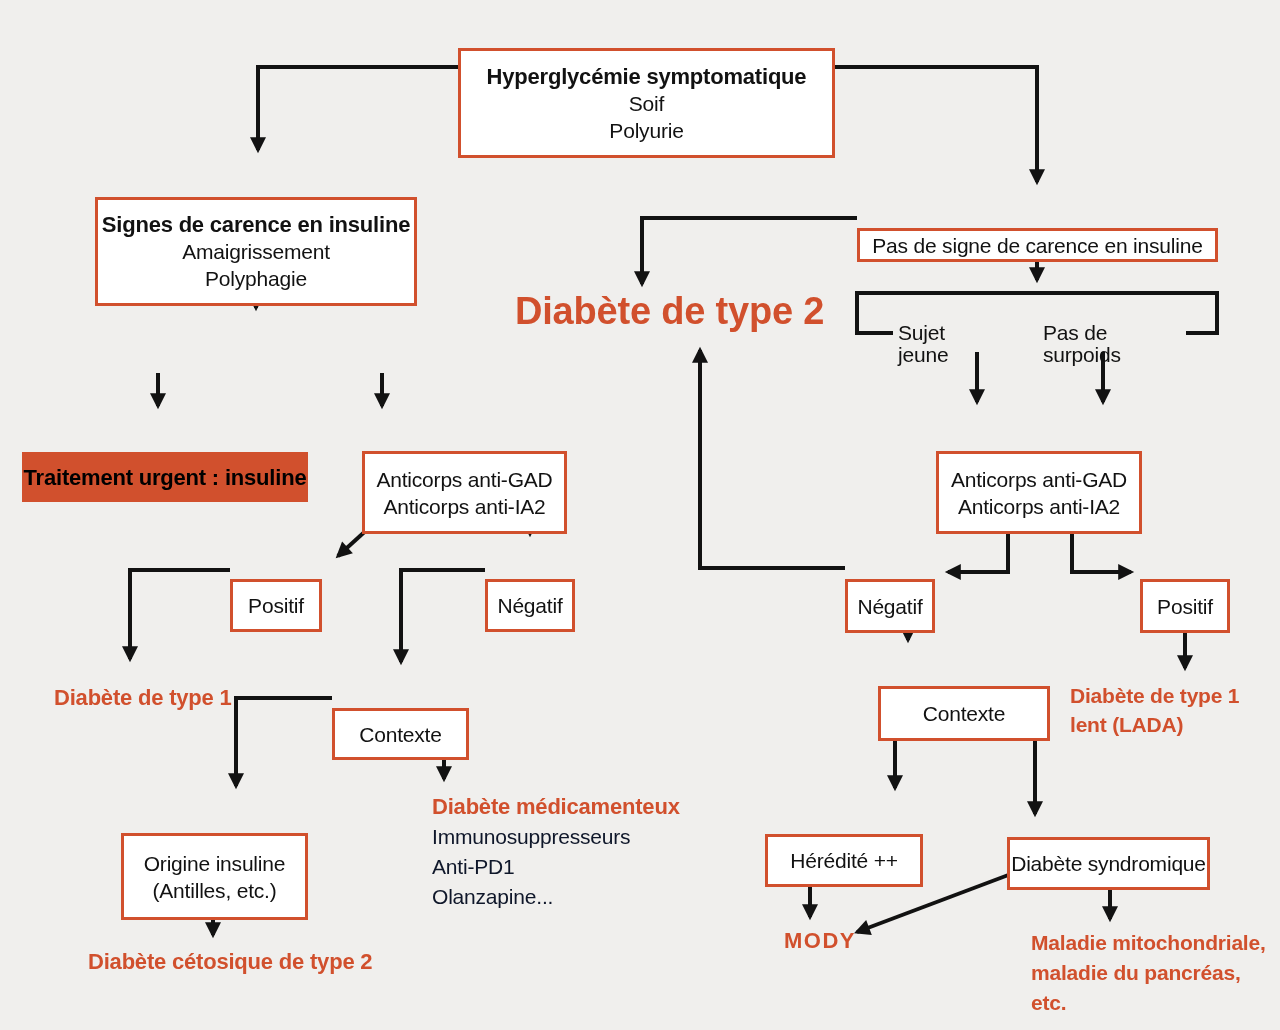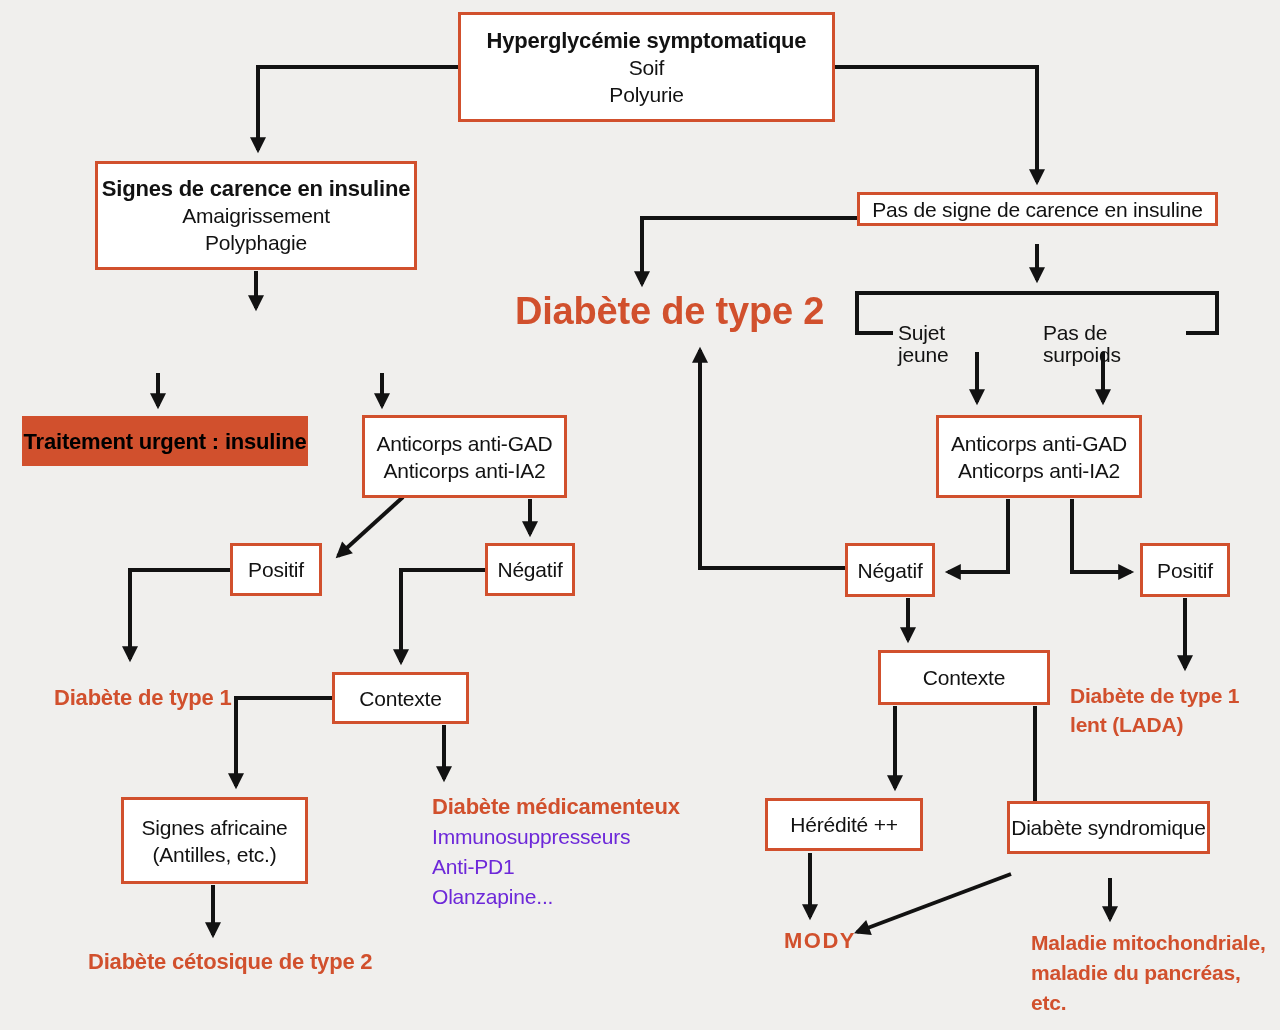--- a/index.html
+++ b/index.html
@@ -6,33 +6,33 @@
   #canvas{
     position:relative;width:1280px;height:1030px;background:#f0efed;
     font-family:"Liberation Sans","DejaVu Sans",sans-serif;color:#121212;
     overflow:hidden;letter-spacing:-0.2px;
   }
   #connectors{position:absolute;left:0;top:0;width:1280px;height:1030px}
   .node{
     position:absolute;box-sizing:border-box;background:#ffffff;
     border:3px solid #d1502d;display:flex;flex-direction:column;
     align-items:center;justify-content:center;text-align:center;
-    font-size:21px;line-height:27px;
+    font-size:21px;line-height:27px;margin-top:36px;
   }
   .node .t{font-weight:bold;font-size:22px;display:block}
   .node .r{font-weight:normal;display:block}
   .node .s{font-weight:normal;display:block}
   .node.filled{background:#d1502d;border:none;color:#000000}
   .node.filled .t{font-size:22px}
   .plain{position:absolute;font-size:21px;text-align:left;line-height:22px}
   .lbl{position:absolute;color:#d1502d;font-weight:bold;font-size:22px;line-height:29px;white-space:nowrap}
   .lbl.big{font-size:38px;line-height:34px}
   .block{position:absolute;font-size:21px;line-height:30px;white-space:nowrap}
   .block .o{color:#d1502d;font-weight:bold;font-size:22px;display:block}
-  .block .k{color:#6d28d9;font-weight:normal;display:block}
+  .block .k{color:#0f172a;font-weight:normal;display:block}
   .block.orange .k{color:#d1502d;font-weight:bold}
   .mody{letter-spacing:1.5px}
 </style>
 </head>
 <body>
 
 <div id="canvas">
 
   <svg id="connectors" viewBox="0 0 1280 1030" xmlns="http://www.w3.org/2000/svg">
     <defs>
@@ -99,21 +99,21 @@
 
   <div class="node" style="left:485px;top:543px;width:90px;height:53px">
     <span class="r">Négatif</span>
   </div>
 
   <div class="node" style="left:332px;top:672px;width:137px;height:52px">
     <span class="r">Contexte</span>
   </div>
 
   <div class="node" style="left:121px;top:797px;width:187px;height:87px">
-    <span class="r">Signes africaine</span>
+    <span class="r">Origine insuline</span>
     <span class="r">(Antilles, etc.)</span>
   </div>
 
   <div class="node" style="left:857px;top:192px;width:361px;height:34px">
     <span class="r">Pas de signe de carence en insuline</span>
   </div>
 
   <div class="plain" style="left:898px;top:322px;width:96px">Sujet jeune</div>
   <div class="plain" style="left:1043px;top:322px;width:132px">Pas de surpoids</div>
 

